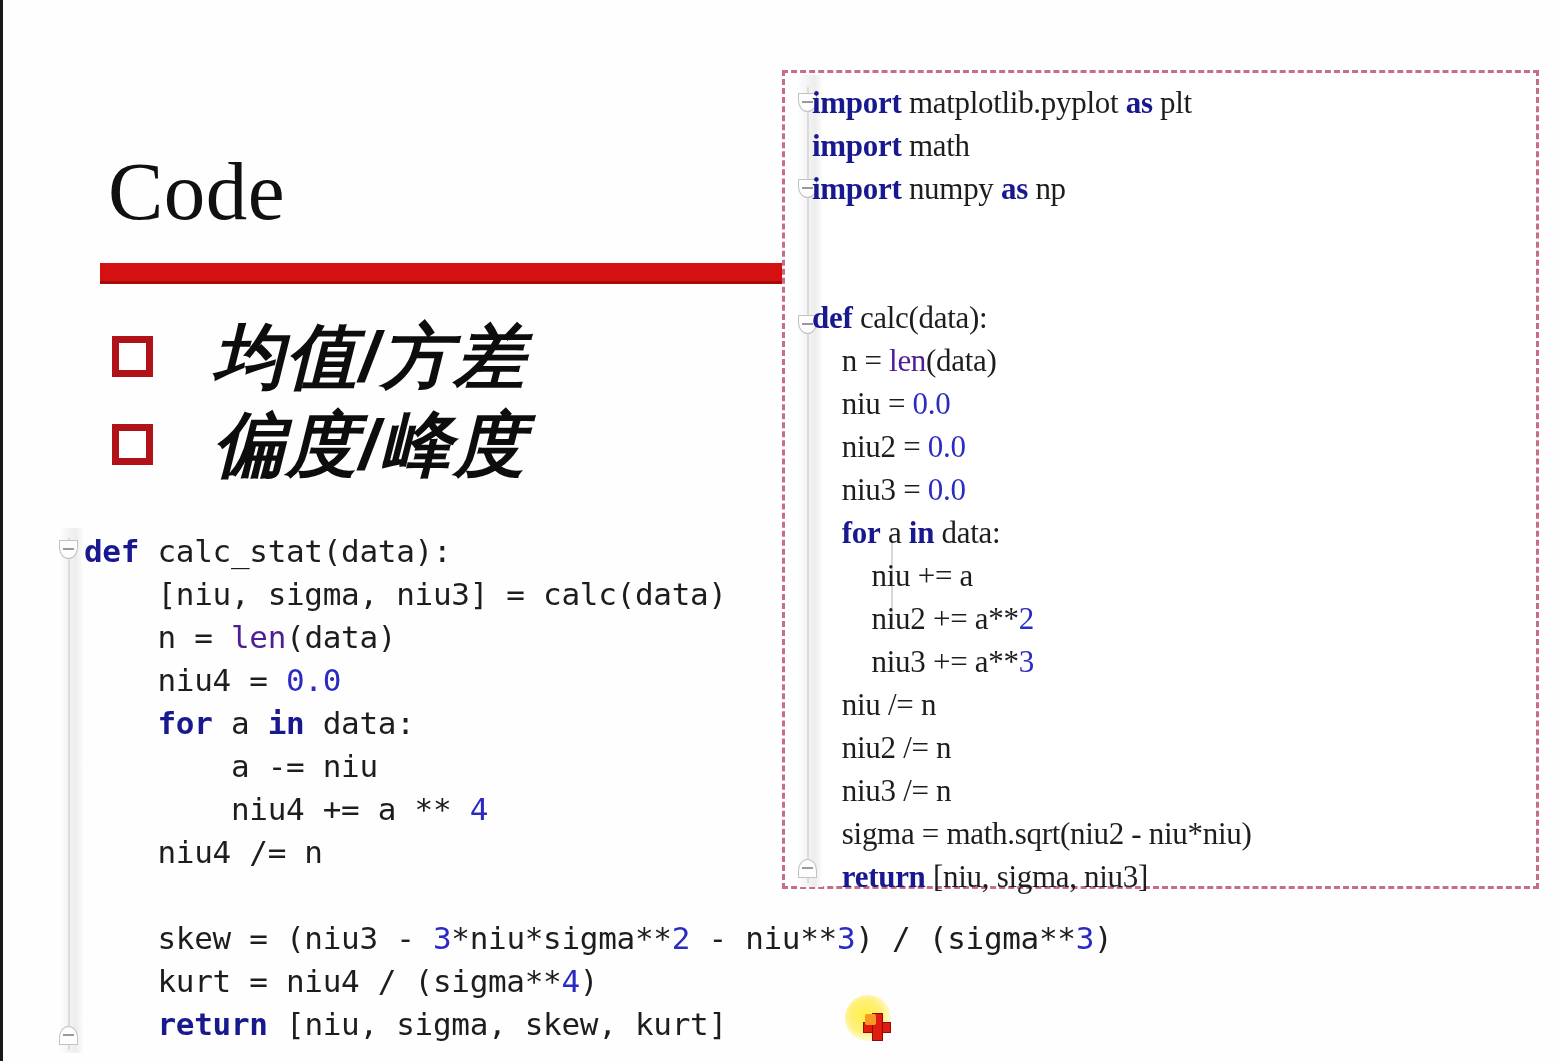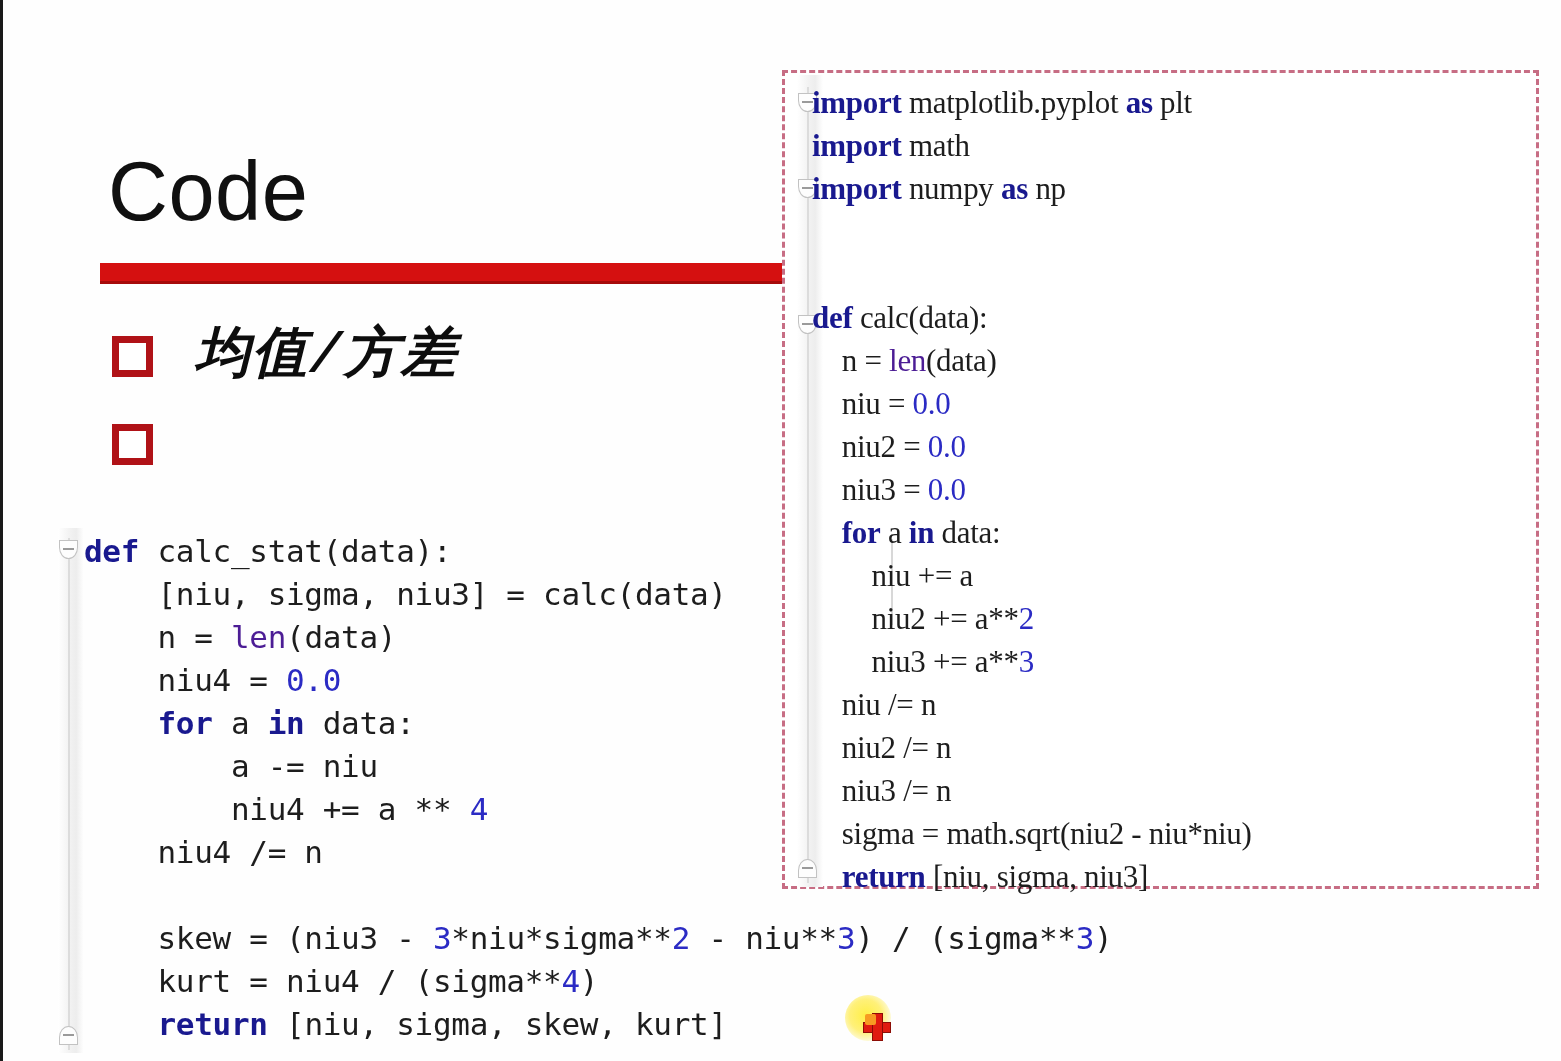--- a/index.html
+++ b/index.html
@@ -24,21 +24,21 @@
     left: 0; top: 0;
     width: 3px; height: 1061px;
     background: #191919;
   }
 
   
   .title {
     position: absolute;
     left: 108px;
     top: 150px;
-    font-family: Liberation Sans, sans-serif;
+    font-family: Liberation Serif, serif;
     font-size: 83px;
     line-height: 1;
     color: #101010;
     letter-spacing: 0.5px;
     white-space: nowrap;
   }
   .title-rule {
     position: absolute;
     left: 100px;
     top: 263px;
@@ -63,23 +63,23 @@
   }
   .bullet-box {
     width: 41px;
     height: 41px;
     border: 7px solid #b01217;
     box-sizing: border-box;
     background: #ffffff;
     flex: 0 0 auto;
   }
   .bullet-text {
-    margin-left: 42px;
-    font-family: Liberation Mono, monospace;
-    font-size: 55px;
+    margin-left: 60px;
+    font-family: Liberation Sans, sans-serif;
+    font-size: 71px;
     font-style: italic;
     font-weight: 600;
     color: #0d0d0d;
     line-height: 1;
     white-space: nowrap;
     letter-spacing: 2px;
   }
 
   
   .codeblock {
@@ -230,20 +230,21 @@
   <div class="title">Code</div>
   <div class="title-rule"></div>
 
   <div class="bullets">
     <div class="bullet-row">
       <div class="bullet-box"></div>
       <div class="bullet-text">均值/方差</div>
     </div>
     <div class="bullet-row">
       <div class="bullet-box"></div>
+      <div class="bullet-text">偏度/峰度</div>
     </div>
   </div>
 
   <div id="left-code-pane" class="codeblock">
     <div class="gutter"></div>
     <div class="gutter-line"></div>
     <div class="fold down" style="left:15px; top:20px;"></div>
     <div class="fold up" style="left:15px; top:506px;"></div>
     
     <div class="code-text"><div class="code-line"><span class="kw">def</span><span class="fn"> calc_stat(data):</span></div><div class="code-line"><span class="fn">    [niu, sigma, niu3] = calc(data)</span></div><div class="code-line"><span class="fn">    n = </span><span class="bn">len</span><span class="fn">(data)</span></div><div class="code-line"><span class="fn">    niu4 = </span><span class="num">0.0</span></div><div class="code-line"><span class="fn">    </span><span class="kw">for</span><span class="fn"> a </span><span class="kw">in</span><span class="fn"> data:</span></div><div class="code-line"><span class="fn">        a -= niu</span></div><div class="code-line"><span class="fn">        niu4 += a ** </span><span class="num">4</span></div><div class="code-line"><span class="fn">    niu4 /= n</span></div><div class="code-line blank">&nbsp;</div><div class="code-line"><span class="fn">    skew = (niu3 - </span><span class="num">3</span><span class="fn">*niu*sigma**</span><span class="num">2</span><span class="fn"> - niu**</span><span class="num">3</span><span class="fn">) / (sigma**</span><span class="num">3</span><span class="fn">)</span></div><div class="code-line"><span class="fn">    kurt = niu4 / (sigma**</span><span class="num">4</span><span class="fn">)</span></div><div class="code-line"><span class="fn">    </span><span class="kw">return</span><span class="fn"> [niu, sigma, skew, kurt]</span></div></div>

